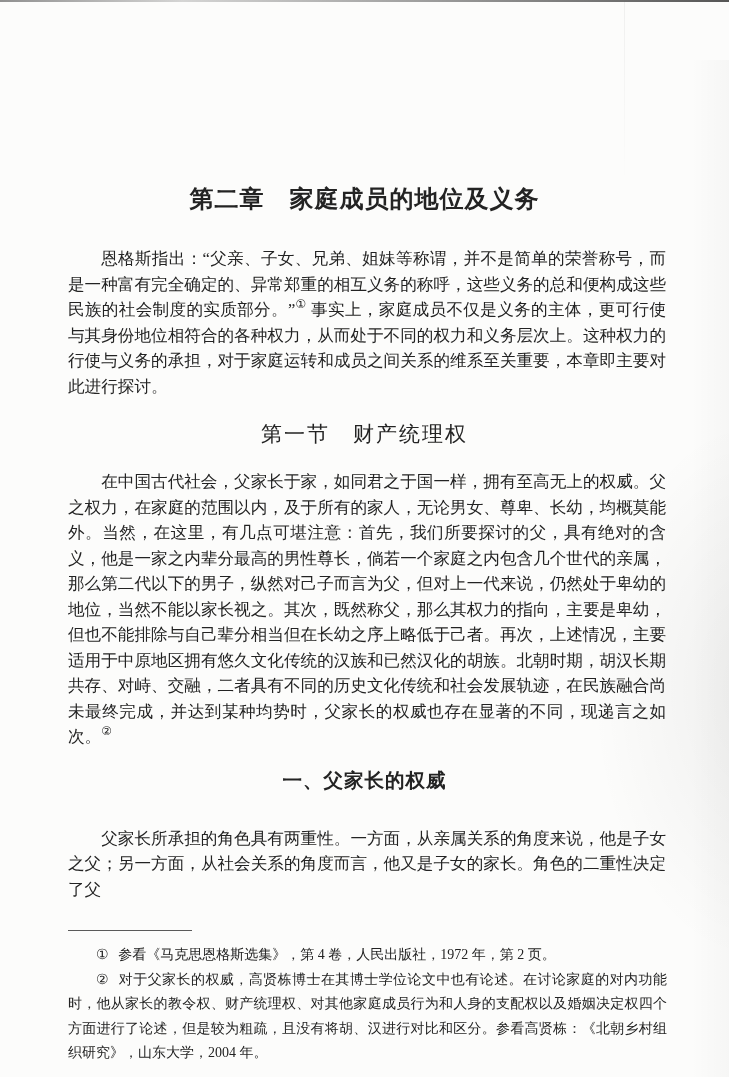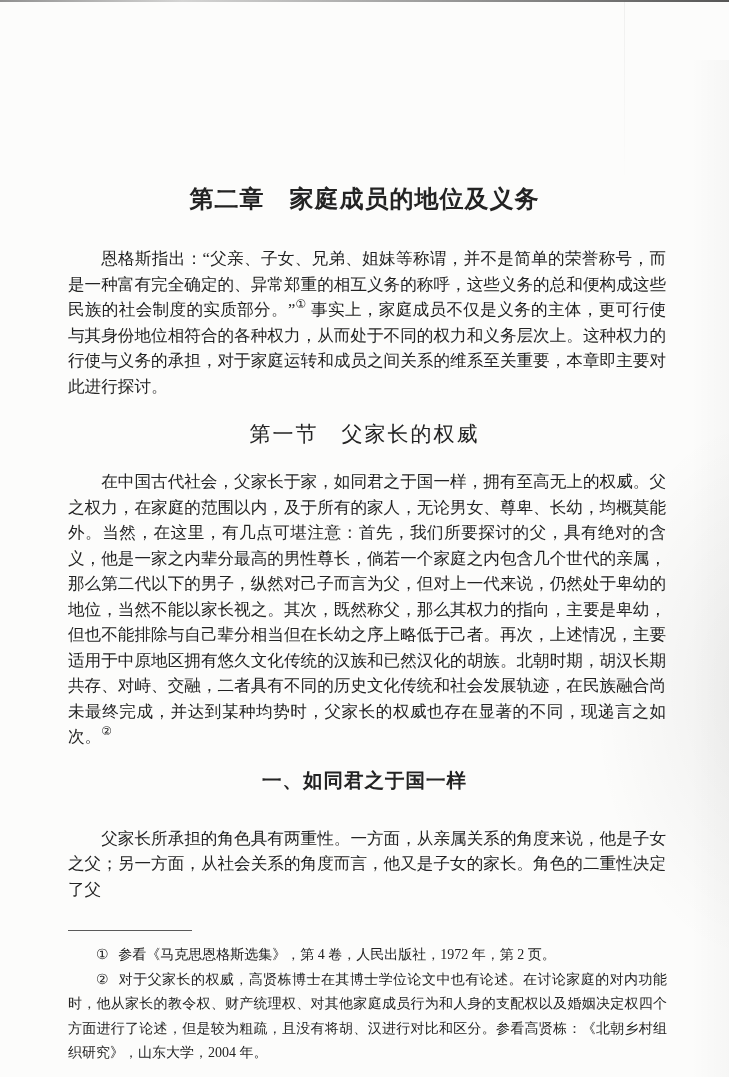--- a/index.html
+++ b/index.html
@@ -88,25 +88,25 @@
 </head>
 <body>
 
 <div class="scan-edge-top"></div>
 <div class="scan-fold-line"></div>
 
 <h1 class="chapter-title">第二章　家庭成员的地位及义务</h1>
 
 <p class="body-para para-intro">恩格斯指出：“父亲、子女、兄弟、姐妹等称谓，并不是简单的荣誉称号，而是一种富有完全确定的、异常郑重的相互义务的称呼，这些义务的总和便构成这些民族的社会制度的实质部分。”<sup>①</sup> 事实上，家庭成员不仅是义务的主体，更可行使与其身份地位相符合的各种权力，从而处于不同的权力和义务层次上。这种权力的行使与义务的承担，对于家庭运转和成员之间关系的维系至关重要，本章即主要对此进行探讨。</p>
 
-<h2 class="section-title">第一节　父家长的权威</h2>
+<h2 class="section-title">第一节　财产统理权</h2>
 
 <p class="body-para para-section">在中国古代社会，父家长于家，如同君之于国一样，拥有至高无上的权威。父之权力，在家庭的范围以内，及于所有的家人，无论男女、尊卑、长幼，均概莫能外。当然，在这里，有几点可堪注意：首先，我们所要探讨的父，具有绝对的含义，他是一家之内辈分最高的男性尊长，倘若一个家庭之内包含几个世代的亲属，那么第二代以下的男子，纵然对己子而言为父，但对上一代来说，仍然处于卑幼的地位，当然不能以家长视之。其次，既然称父，那么其权力的指向，主要是卑幼，但也不能排除与自己辈分相当但在长幼之序上略低于己者。再次，上述情况，主要适用于中原地区拥有悠久文化传统的汉族和已然汉化的胡族。北朝时期，胡汉长期共存、对峙、交融，二者具有不同的历史文化传统和社会发展轨迹，在民族融合尚未最终完成，并达到某种均势时，父家长的权威也存在显著的不同，现递言之如次。<sup>②</sup></p>
 
-<h3 class="subsection-title">一、如同君之于国一样</h3>
+<h3 class="subsection-title">一、父家长的权威</h3>
 
 <p class="body-para para-subsection">父家长所承担的角色具有两重性。一方面，从亲属关系的角度来说，他是子女之父；另一方面，从社会关系的角度而言，他又是子女的家长。角色的二重性决定了父</p>
 
 <hr class="footnote-rule">
 
 <div class="footnotes">
   <p class="footnote">
     <span class="fn-marker">①</span><span>参看《马克思恩格斯选集》，第 4 卷，人民出版社，1972 年，第 2 页。</span>
   </p>
   <p class="footnote">

